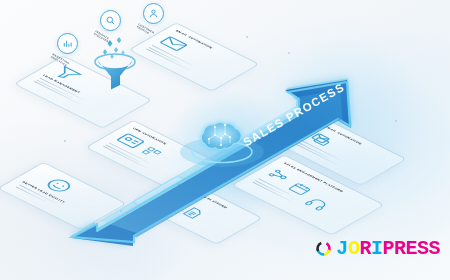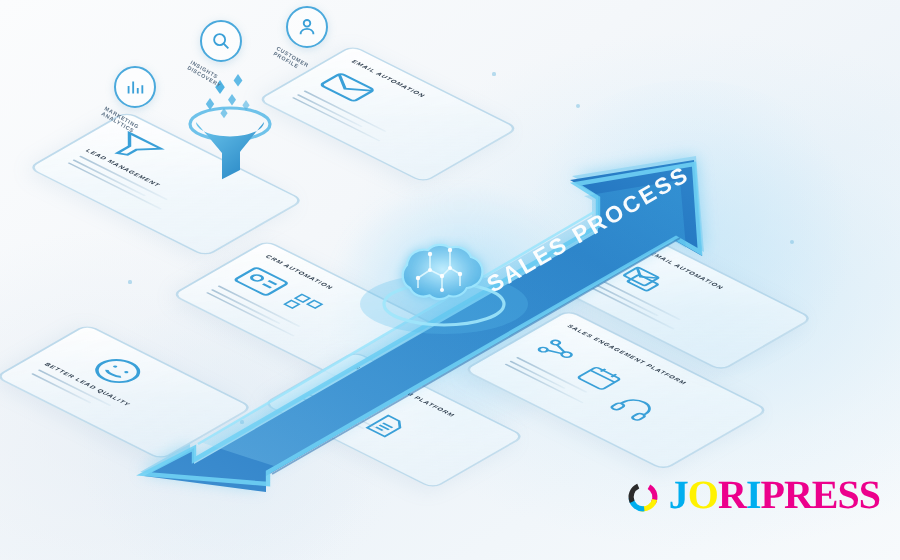--- a/index.html
+++ b/index.html
@@ -90,21 +90,21 @@
   
   #brain{position:absolute;left:192px;top:118px;}
 
   
   #watermark{
     position:absolute;right:10px;bottom:20px;
     display:flex;align-items:center;gap:3px;
   }
   #watermark .wmark{
     font-size:20px;font-weight:700;letter-spacing:-.5px;
-    font-family:Liberation Serif, serif;
+    font-family:Liberation Mono, monospace;
   }
   #watermark .ringlogo{width:17px;height:17px;margin-right:1px;}
 
   
   .dot{position:absolute;border-radius:50%;background:rgba(120,190,225,.5);}
 </style>
 </head>
 <body>
 
 <div id="stage">

